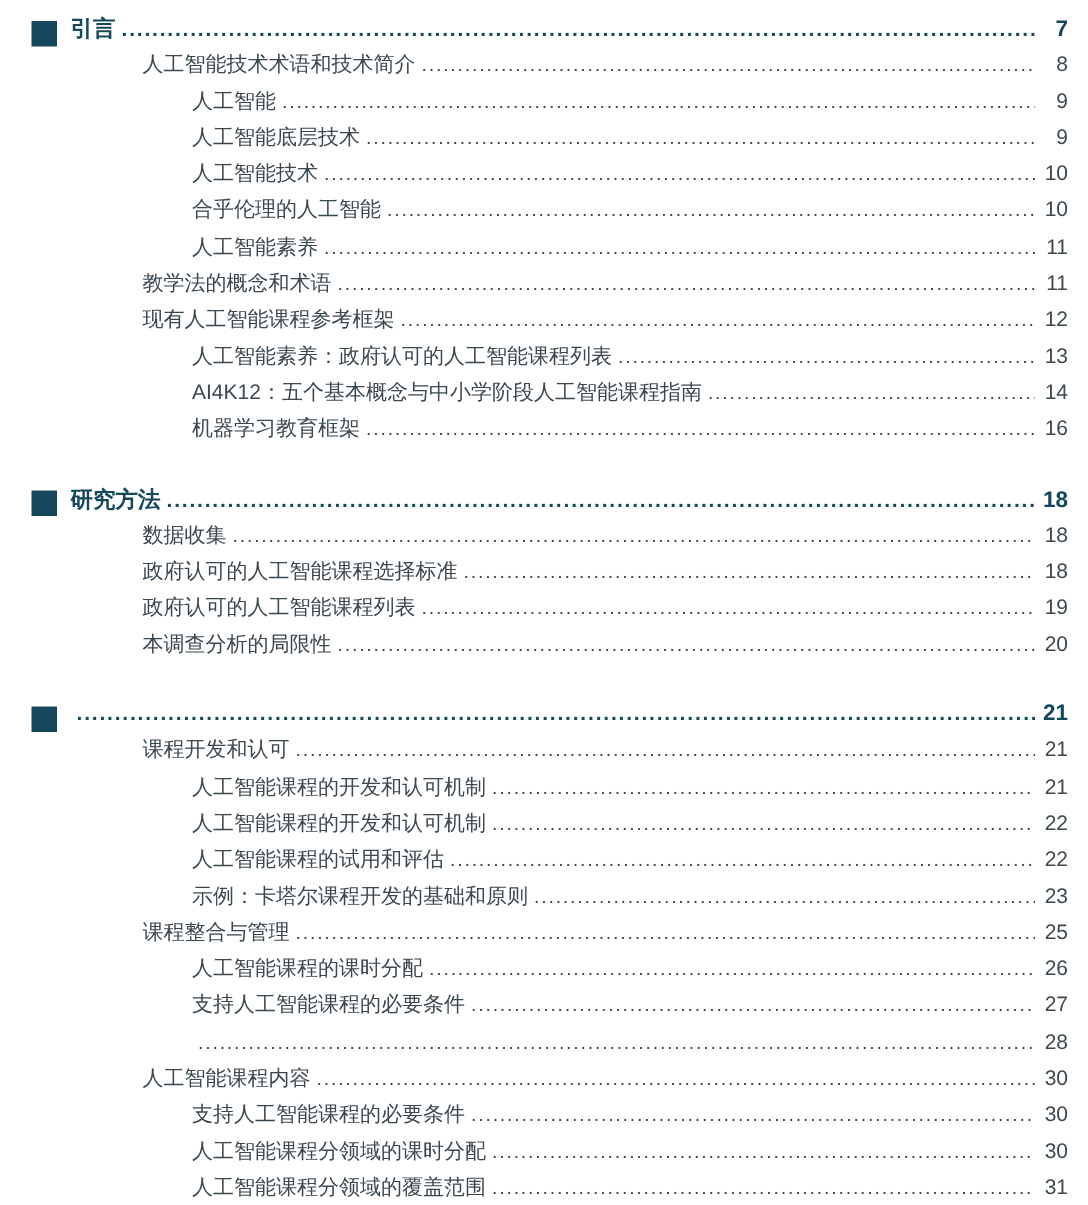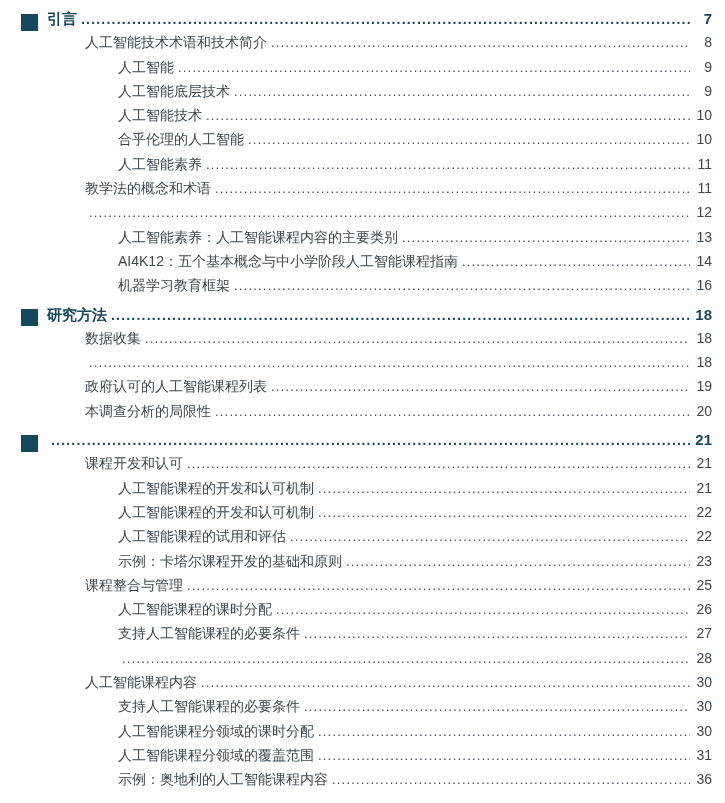--- a/index.html
+++ b/index.html
@@ -29,37 +29,38 @@
     height: 24.3px;
     cursor: pointer;
     text-decoration: none;
   }
   
   .row.l1 {
     color: #16485d;
     font-weight: bold;
     font-size: 15px;
     padding-left: 21px;
-    margin-top: 4px;
+    margin-top: 22px;
   }
   .row.l1.first {
     margin-top: 0;
   }
   .row.l1 .bullet {
     flex: 0 0 auto;
     width: 17px;
     height: 17px;
     background: #16485d;
     margin-right: 9px;
     align-self: center;
   }
   
   .row.l2, .row.l3 {
     color: #3c4850;
     font-size: 14px;
+    margin-left: 10px;
   }
   .row.l2 { padding-left: 85px; }
   .row.l3 { padding-left: 118px; }
   .label {
     flex: 0 0 auto;
     white-space: nowrap;
   }
   .leader {
     flex: 1 1 auto;
     overflow: hidden;
@@ -138,27 +139,28 @@
 
   <div class="row l2">
 
     <span class="label">教学法的概念和术语</span>
     <span class="leader">....................................................................................................................................................................................................................................................................</span>
     <span class="num">11</span>
   </div>
 
   <div class="row l2">
 
+    <span class="label">现有人工智能课程参考框架</span>
     <span class="leader">....................................................................................................................................................................................................................................................................</span>
     <span class="num">12</span>
   </div>
 
   <div class="row l3">
 
-    <span class="label">人工智能素养：人工智能课程内容的主要类别</span>
+    <span class="label">人工智能素养：政府认可的人工智能课程列表</span>
     <span class="leader">....................................................................................................................................................................................................................................................................</span>
     <span class="num">13</span>
   </div>
 
   <div class="row l3">
 
     <span class="label">AI4K12：五个基本概念与中小学阶段人工智能课程指南</span>
     <span class="leader">....................................................................................................................................................................................................................................................................</span>
     <span class="num">14</span>
   </div>
@@ -179,20 +181,21 @@
 
   <div class="row l2">
 
     <span class="label">数据收集</span>
     <span class="leader">....................................................................................................................................................................................................................................................................</span>
     <span class="num">18</span>
   </div>
 
   <div class="row l2">
 
+    <span class="label">政府认可的人工智能课程选择标准</span>
     <span class="leader">....................................................................................................................................................................................................................................................................</span>
     <span class="num">18</span>
   </div>
 
   <div class="row l2">
 
     <span class="label">政府认可的人工智能课程列表</span>
     <span class="leader">....................................................................................................................................................................................................................................................................</span>
     <span class="num">19</span>
   </div>

